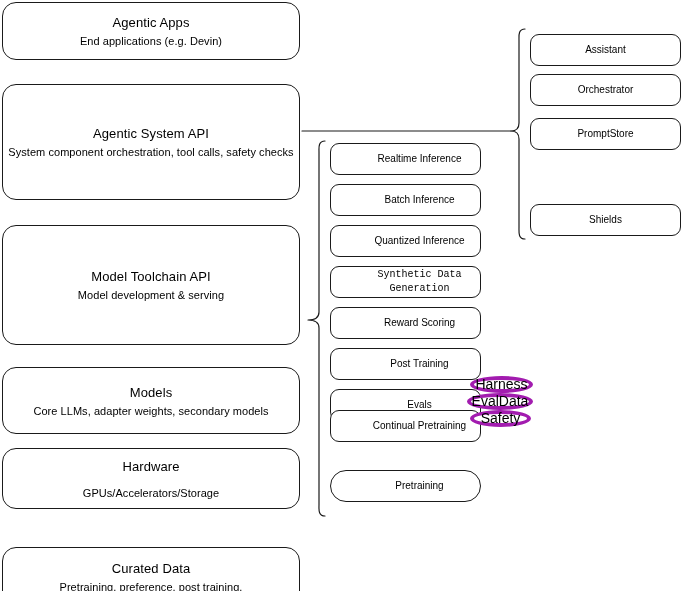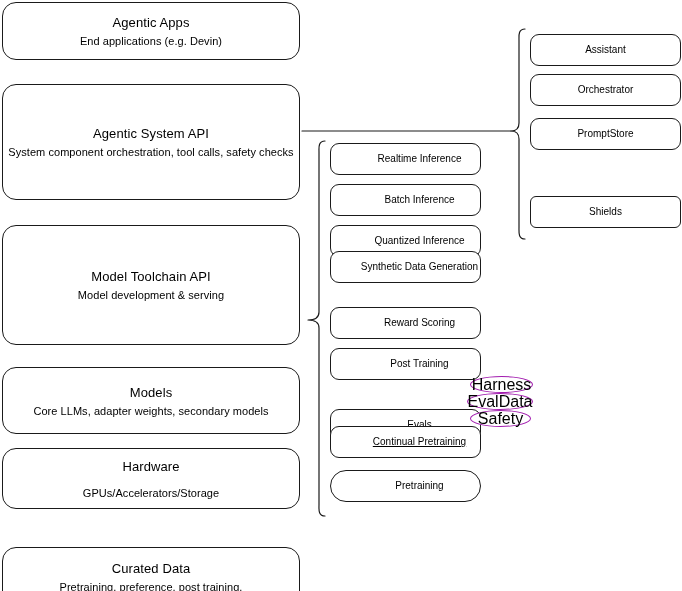--- a/index.html
+++ b/index.html
@@ -60,28 +60,28 @@
     padding-left: 28px;
   }
   .right-chip {
     left: 530px;
     width: 151px;
   }
   
   .tag {
     position: absolute;
     box-sizing: border-box;
-    border: 1px solid #a21caf;
+    border: 4px solid #a21caf;
     background: #ffffff;
     border-radius: 50%/50%;
     height: 17px;
     display: flex;
     align-items: center;
     justify-content: center;
-    font-size: 16px;
+    font-size: 14px;
     line-height: 13px;
     color: #000000;
   }
   
   .wires {
     position: absolute;
     left: 0;
     top: 0;
     width: 682px;
     height: 591px;
@@ -145,40 +145,40 @@
     <div class="title">Curated Data</div>
     <div class="subtitle">Pretraining, preference, post training.</div>
   </div>
 
   <div class="node chip mid-chip" style="top:143px;">Realtime Inference</div>
 
   <div class="node chip mid-chip" style="top:225px;">Quantized Inference</div>
 
   <div class="node chip mid-chip" style="top:184px;">Batch Inference</div>
 
-  <div class="node chip mid-chip" style="top:251px;">Synthetic Data Generation</div>
+  <div class="node chip mid-chip" style="top:266px;font-family:Liberation Mono, monospace;">Synthetic Data Generation</div>
 
   <div class="node chip mid-chip" style="top:307px;">Reward Scoring</div>
 
   <div class="node chip mid-chip" style="top:348px;">Post Training</div>
 
-  <div class="node chip mid-chip" style="top:389px;margin-top:20px;">Evals</div>
+  <div class="node chip mid-chip" style="top:389px;">Evals</div>
 
-  <div class="node chip mid-chip" style="top:426px;text-decoration:underline;">Continual Pretraining</div>
+  <div class="node chip mid-chip" style="top:410px;">Continual Pretraining</div>
 
   <div class="node chip mid-chip" style="top:470px;border-radius:16px;">Pretraining</div>
 
   <div class="tag" style="left:470px;top:376px;width:63px;">Harness</div>
 
   <div class="tag" style="left:467px;top:393px;width:66px;">EvalData</div>
 
   <div class="tag" style="left:470px;top:410px;width:61px;">Safety</div>
 
   <div class="node chip right-chip" style="top:34px;">Assistant</div>
 
   <div class="node chip right-chip" style="top:74px;">Orchestrator</div>
 
   <div class="node chip right-chip" style="top:118px;">PromptStore</div>
 
 
-  <div class="node chip right-chip" style="top:196px;border-radius:6px;">Shields</div>
+  <div class="node chip right-chip" style="top:204px;">Shields</div>
 
 </div>
 
 </body></html>

